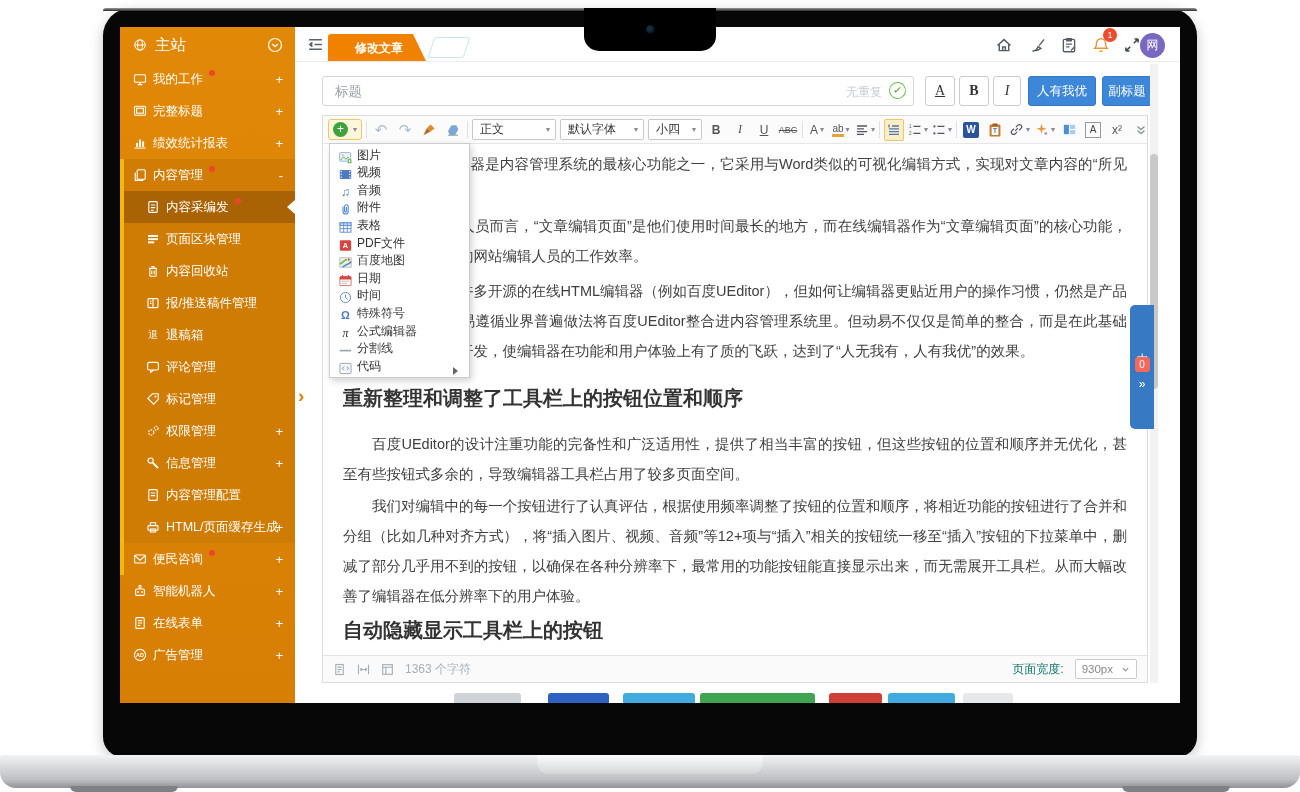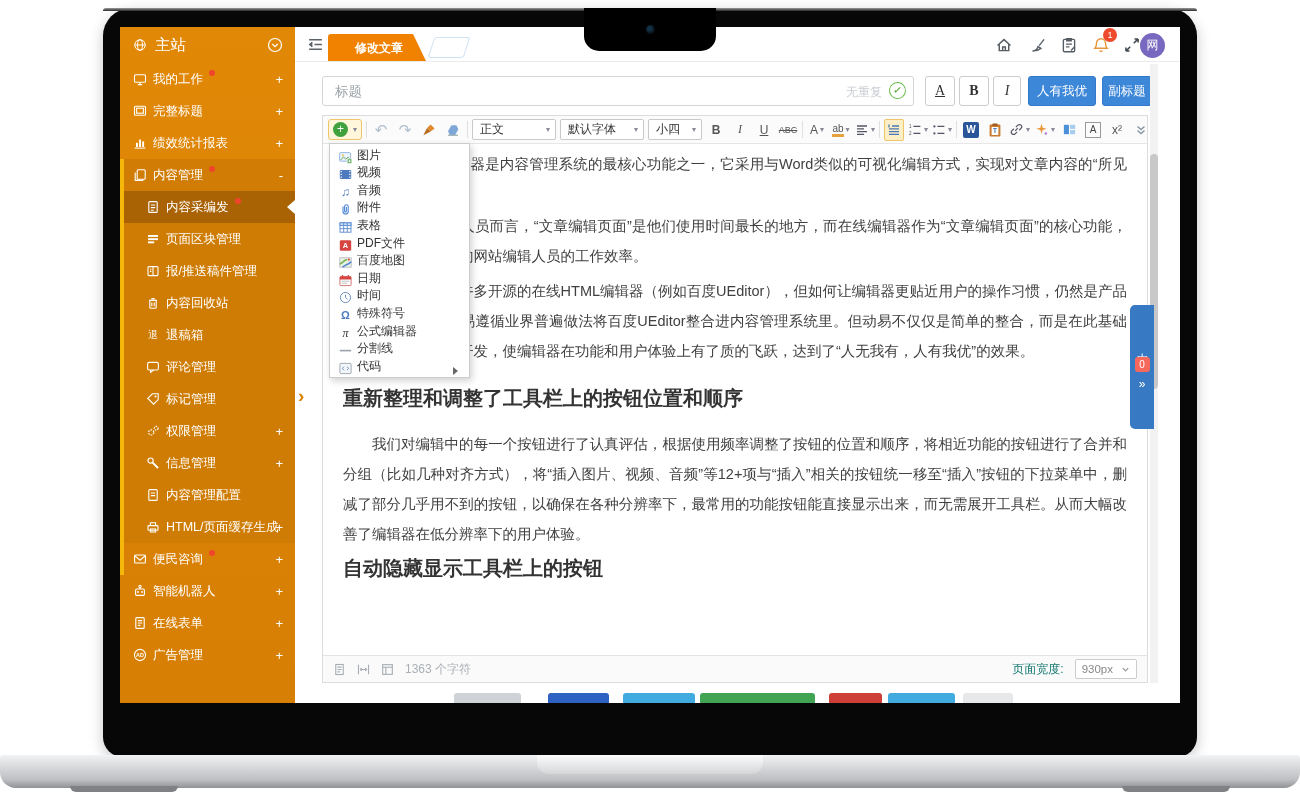--- a/index.html
+++ b/index.html
@@ -208,32 +208,32 @@
         <div class="srow sub">
           <svg class="si" viewBox="0 0 14 14" fill="#fff" stroke="none">
               <rect x="2" y="3" width="10" height="1.9"></rect>
               <rect x="2" y="6.2" width="10" height="1.9"></rect>
               <rect x="2" y="9.4" width="6.2" height="1.9"></rect>
             </svg>
           <span>页面区块管理</span>
         </div>
         <div class="srow sub">
           <svg class="si" viewBox="0 0 14 14" fill="none" stroke="#fff" stroke-width="1.1">
-              <rect x="2" y="2.6" width="10" height="9" rx="1"></rect>
-              <path d="M7 2.6v9M4 5.2h1.4M4 7.4h1.4"></path>
-            </svg>
-          <span>报/推送稿件管理</span>
-        </div>
-        <div class="srow sub">
-          <svg class="si" viewBox="0 0 14 14" fill="none" stroke="#fff" stroke-width="1.1">
               <path d="M3 4.2h8M5.4 2.6h3.2"></path>
               <rect x="3.8" y="4.2" width="6.4" height="8" rx="1"></rect>
               <path d="M5.8 6.4v3.8M8.2 6.4v3.8"></path>
             </svg>
           <span>内容回收站</span>
+        </div>
+        <div class="srow sub">
+          <svg class="si" viewBox="0 0 14 14" fill="none" stroke="#fff" stroke-width="1.1">
+              <rect x="2" y="2.6" width="10" height="9" rx="1"></rect>
+              <path d="M7 2.6v9M4 5.2h1.4M4 7.4h1.4"></path>
+            </svg>
+          <span>报/推送稿件管理</span>
         </div>
         <div class="srow sub">
           <span class="tchar">退</span>
           <span>退稿箱</span>
         </div>
         <div class="srow sub">
           <svg class="si" viewBox="0 0 14 14" fill="none" stroke="#fff" stroke-width="1.1">
               <rect x="1.6" y="2.4" width="10.8" height="7.6" rx="1.6"></rect>
               <path d="M4.6 10v2.4L7.5 10"></path>
             </svg>
@@ -500,20 +500,21 @@
             </span>
 
           </span>
         </div>
 
         <div class="econtent">
           <p class="p1">在线HTML编辑器是内容管理系统的最核心功能之一，它采用与Word类似的可视化编辑方式，实现对文章内容的“所见即所得”编辑。</p>
           <p class="p2">对于网站编辑人员而言，“文章编辑页面”是他们使用时间最长的地方，而在线编辑器作为“文章编辑页面”的核心功能，其设计优劣直接影响网站编辑人员的工作效率。</p>
           <p class="p3">虽然市面上有许多开源的在线HTML编辑器（例如百度UEditor），但如何让编辑器更贴近用户的操作习惯，仍然是产品设计中的难点。动易遵循业界普遍做法将百度UEditor整合进内容管理系统里。但动易不仅仅是简单的整合，而是在此基础上进行深度的二次开发，使编辑器在功能和用户体验上有了质的飞跃，达到了“人无我有，人有我优”的效果。</p>
           <div class="echead h1h">重新整理和调整了工具栏上的按钮位置和顺序</div>
+          <p class="p4">百度UEditor的设计注重功能的完备性和广泛适用性，提供了相当丰富的按钮，但这些按钮的位置和顺序并无优化，甚至有些按钮式多余的，导致编辑器工具栏占用了较多页面空间。</p>
           <p class="p5">我们对编辑中的每一个按钮进行了认真评估，根据使用频率调整了按钮的位置和顺序，将相近功能的按钮进行了合并和分组（比如几种对齐方式），将“插入图片、视频、音频”等12+项与“插入”相关的按钮统一移至“插入”按钮的下拉菜单中，删减了部分几乎用不到的按钮，以确保在各种分辨率下，最常用的功能按钮能直接显示出来，而无需展开工具栏。从而大幅改善了编辑器在低分辨率下的用户体验。</p>
           <div class="echead">自动隐藏显示工具栏上的按钮</div>
         </div>
 
         <div class="estatus">
           <svg width="13" height="13" viewBox="0 0 14 14" fill="none" stroke="#A7ADB3" stroke-width="1.2">
               <rect x="3" y="1.6" width="8" height="10.8"></rect>
               <path d="M4.8 4.4h4.4M4.8 7h4.4M4.8 9.6h2.6"></path>
             </svg>
           <svg width="13" height="13" viewBox="0 0 14 14" fill="none" stroke="#A7ADB3" stroke-width="1.2">

